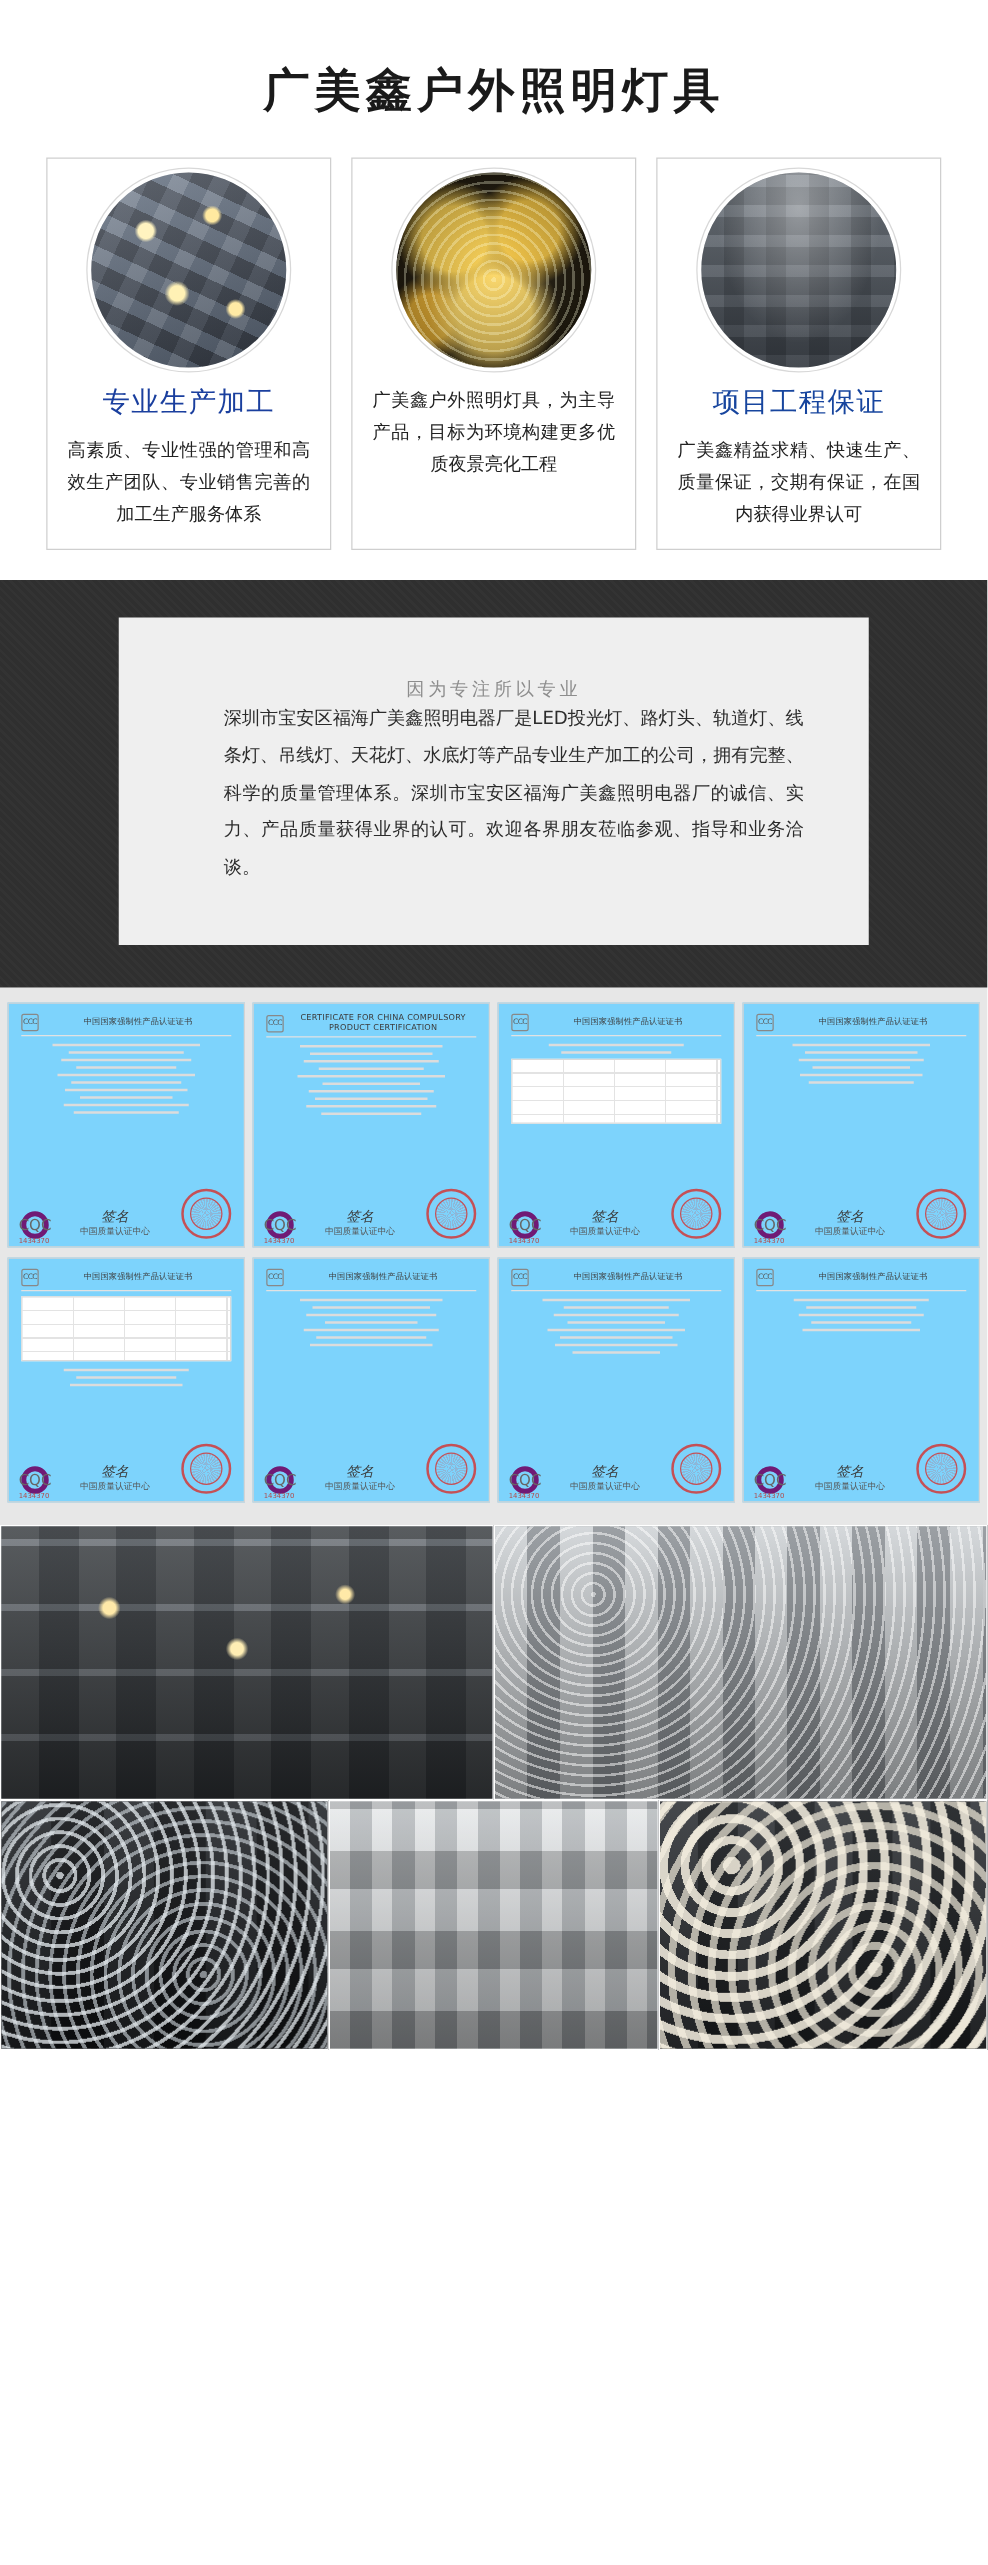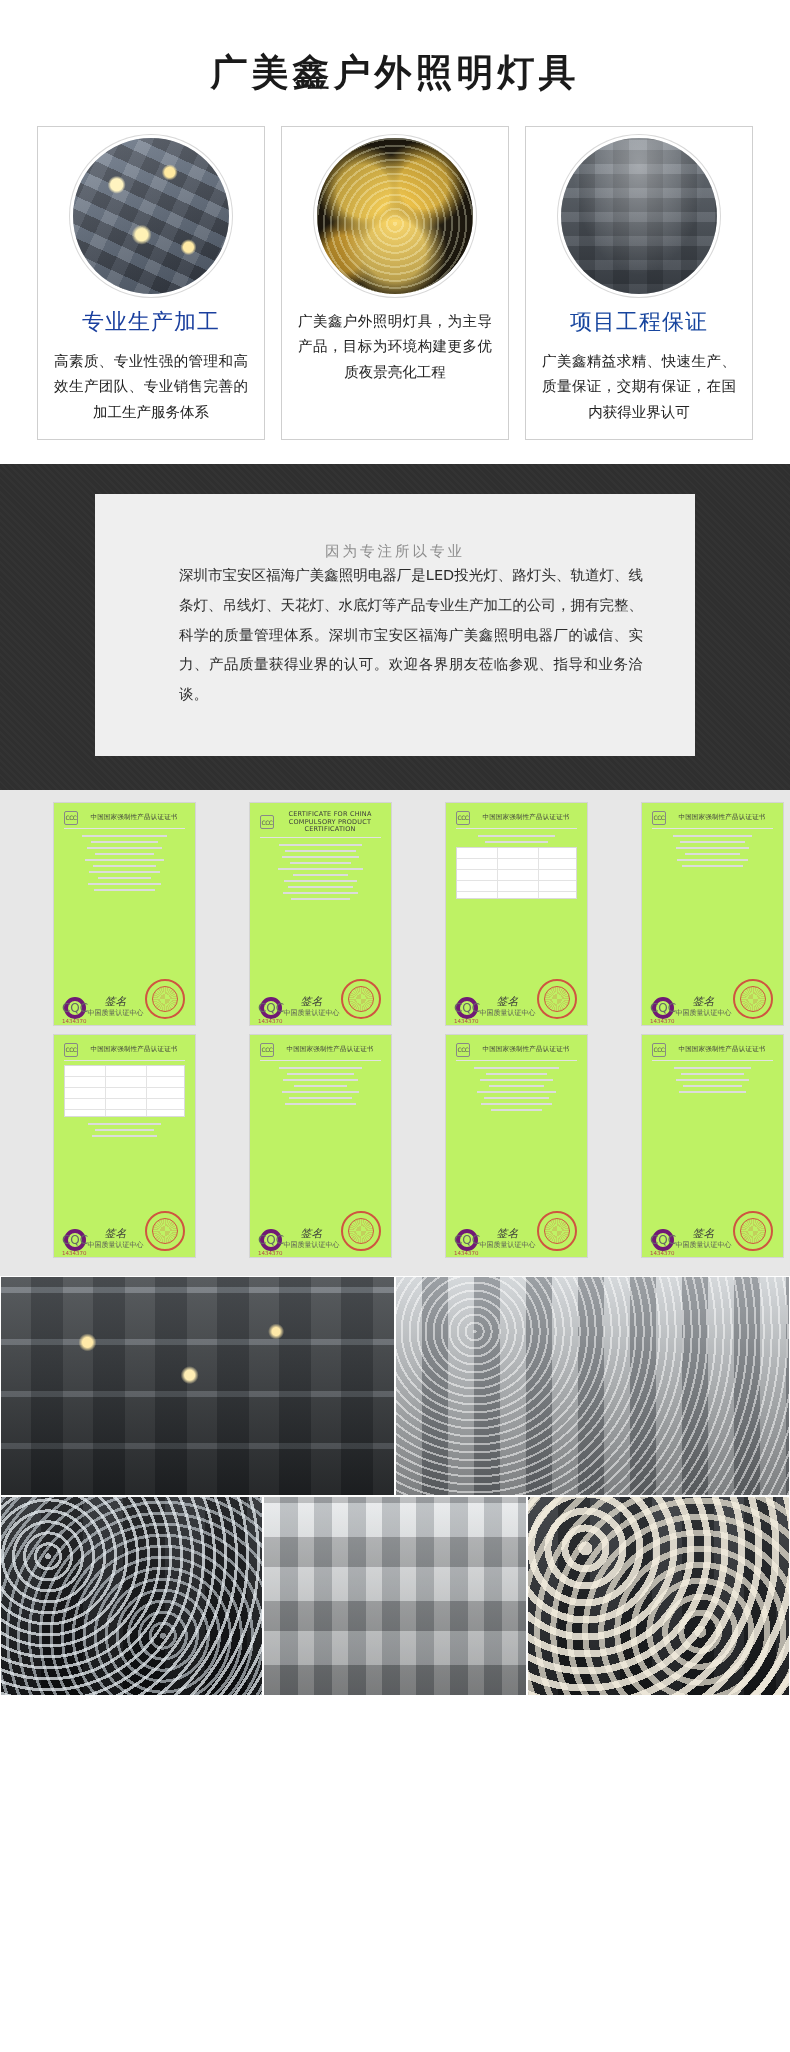--- a/index.html
+++ b/index.html
@@ -188,27 +188,26 @@
     padding: 12px 6px 10px 6px;
   }
   .cert-row {
     display: flex;
     justify-content: space-between;
     gap: 6px;
     margin-bottom: 8px;
   }
   .cert {
     width: 190px;
-    height: 224px;
-    background: #bef264;
+    height: 196px;
+    background: #7dd3fc;
     border: 1px solid #d4d4d4;
     position: relative;
     padding: 8px 10px 6px 10px;
     overflow: hidden;
-    margin-left: 47px;
   }
   .cert-top {
     display: flex;
     align-items: center;
     gap: 5px;
     border-bottom: 1px solid #e2e2e2;
     padding-bottom: 3px;
   }
   .ccc-badge {
     width: 14px; height: 14px;

